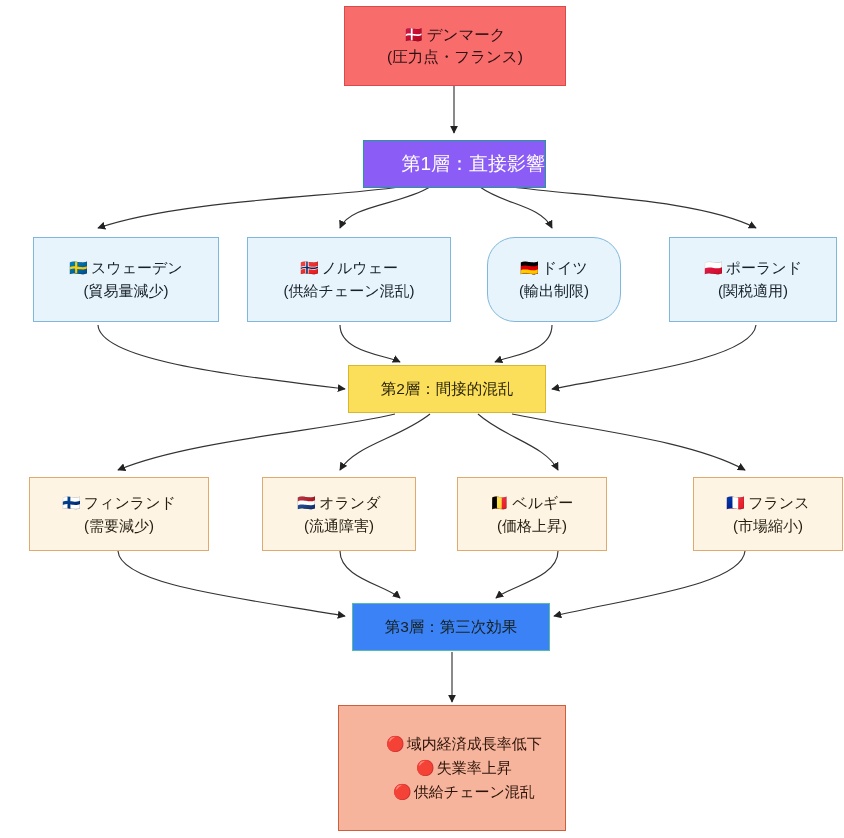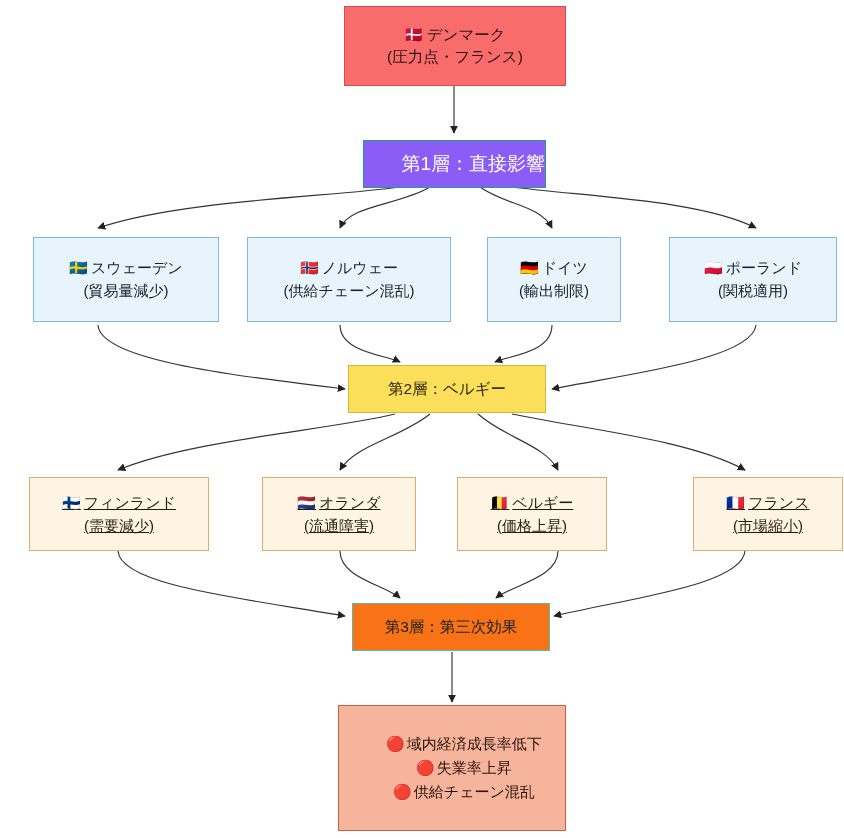--- a/index.html
+++ b/index.html
@@ -39,41 +39,40 @@
     font-size:15.5px;
   }
   .n-layer-teal-dark{
     background:#8b5cf6;
     border-color:#1c9d96;
     color:#ffffff;
     font-size:19px;
     align-items:flex-end;
   }
   .n-layer-teal-light{
-    background:#f97316;
+    background:#3b82f6;
     border-color:#57bda6;
     color:#17211f;
     font-size:15.5px;
   }
   .n-layer-yellow{
     background:#fbdf5a;
     border-color:#d7b72f;
     color:#2a2408;
     font-size:15.5px;
   }
   .n-direct{
     background:#e8f4fb;
     border-color:#7fb8dc;
     color:#15202a;
   }
   .n-indirect{
     background:#fdf4e3;
     border-color:#e0a96d;
     color:#241c0f;
-    text-decoration:underline;
   }
   .n-outcome{
     background:#f6b49c;
     border-color:#cf5f3c;
     color:#2b1208;
     font-size:15px;
     line-height:1.62;
   }
   .bullet{color:#e8332a;font-family:"DejaVu Sans",sans-serif;margin-right:2px;}
 </style>
@@ -128,32 +127,32 @@
   <div class="node n-direct" style="left:5px;top:237px;width:186px;height:85px;margin-left:28px;">
     <span class="line"><span class="flag">🇸🇪</span><span>スウェーデン</span></span>
     <span class="line">(貿易量減少)</span>
   </div>
 
   <div class="node n-direct" style="left:238px;top:237px;width:204px;height:85px;margin-left:9px;">
     <span class="line"><span class="flag">🇳🇴</span><span>ノルウェー</span></span>
     <span class="line">(供給チェーン混乱)</span>
   </div>
 
-  <div class="node n-direct" style="left:487px;top:237px;width:134px;height:85px;">
+  <div class="node n-direct" style="left:487px;top:237px;width:134px;height:85px;border-radius:28px;">
     <span class="line"><span class="flag">🇩🇪</span><span>ドイツ</span></span>
     <span class="line">(輸出制限)</span>
   </div>
 
   <div class="node n-direct" style="left:669px;top:237px;width:168px;height:85px;">
     <span class="line"><span class="flag">🇵🇱</span><span>ポーランド</span></span>
     <span class="line">(関税適用)</span>
   </div>
 
   <div class="node n-layer-yellow" style="left:348px;top:365px;width:198px;height:48px;">
-    <span class="line">第2層：ベルギー</span>
+    <span class="line">第2層：間接的混乱</span>
   </div>
 
   <div class="node n-indirect" style="left:29px;top:477px;width:180px;height:74px;">
     <span class="line"><span class="flag">🇫🇮</span><span>フィンランド</span></span>
     <span class="line">(需要減少)</span>
   </div>
 
   <div class="node n-indirect" style="left:262px;top:477px;width:154px;height:74px;">
     <span class="line"><span class="flag">🇳🇱</span><span>オランダ</span></span>
     <span class="line">(流通障害)</span>

